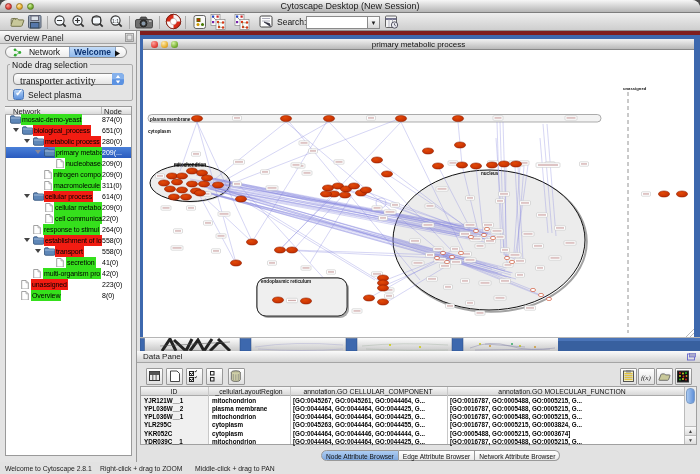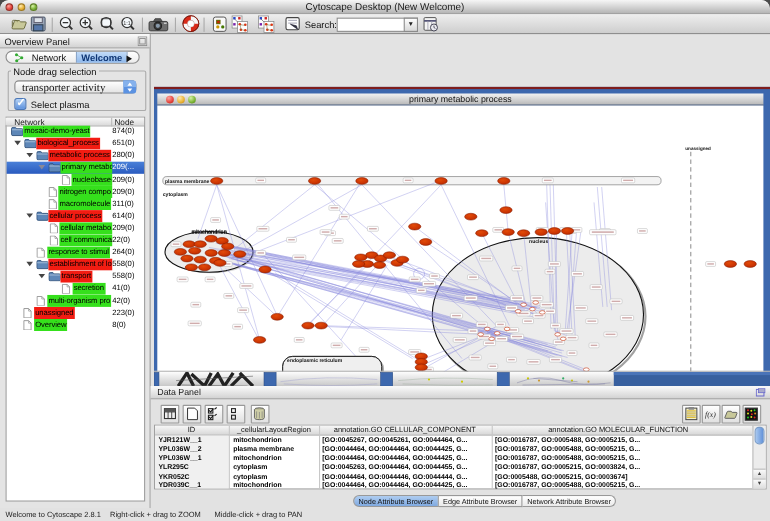--- a/index.html
+++ b/index.html
@@ -37,21 +37,21 @@
 #treehead .dv { position:absolute; left:96px; top:0; width:1px; height:8px; background:#bbb; }
 .trow { position:absolute; left:6px; width:125px; height:11px; overflow:hidden; }
 .trow .lbl { position:absolute; top:0.5px; font-size:7px; letter-spacing:-0.1px; line-height:11px; padding:0 1px; color:#000; white-space:nowrap; }
 .trow .cnt { position:absolute; left:97px; top:0.5px; font-size:7px; line-height:11px; color:#000; white-space:nowrap; }
 .g { background:#35e01c; }
 .r { background:#f21c12; }
 .arr { position:absolute; top:3px; width:0; height:0; border-left:3.2px solid transparent; border-right:3.2px solid transparent; border-top:4.5px solid #444; }
 .selrow { background:linear-gradient(#4a80d8,#2a5bbf); }
 .selrow .cnt { color:#fff; }
 #deskstrip { position:absolute; left:140px; top:337px; width:560px; height:14px; background:linear-gradient(#fdfdfd,#c8c8c8); border-top:1px solid #b5b5b5; overflow:hidden; }
-#frame { position:absolute; left:140px; top:31px; width:560px; height:306px; background:#3d68ae; border-top:2px solid #7f1d1d;margin-top:48px; }
+#frame { position:absolute; left:140px; top:31px; width:560px; height:306px; background:#3d68ae; border-top:4px solid #7f1d1d; }
 #ftitle { position:absolute; left:3px; top:4px; width:551px; height:11px; background:linear-gradient(#f2f2f2,#c5c5c5 80%,#b8b8b8); border-bottom:1px solid #888; }
 #ftitle .txt { position:absolute; width:100%; top:0.5px; text-align:center; font-size:8px; color:#111; }
 .ftl { position:absolute; top:2.2px; width:6.5px; height:6.5px; border-radius:50%; }
 #fcanvas { position:absolute; left:3px; top:15px; width:551px; height:290px; background:#fff; overflow:hidden; }
 #dpanel { position:absolute; left:137px; top:351px; width:563px; height:111px; background:#e2e2e2; }
 #dphead { position:absolute; left:0; top:0; width:563px; height:12px; background:linear-gradient(#fbfbfb,#d3d3d3); border-bottom:1px solid #a5a5a5; }
 #dphead span { position:absolute; left:6px; top:1px; font-size:8px; color:#1a1a1a; }
 .dbtn { position:absolute; width:17px; height:17px; background:linear-gradient(#ffffff,#e0e0e0); border:1px solid #999; border-radius:1px; }
 #dtable { position:absolute; left:3px; top:35px; width:557px; height:59px; background:#fff; border:1px solid #a0a0a0; }
 #dthead { position:absolute; left:0; top:0; width:543px; height:9px; background:linear-gradient(#f7f7f7,#d8d8d8); border-bottom:1px solid #aaa; }
@@ -66,21 +66,21 @@
 #btab3 { border-radius:0 6px 6px 0; border-left:none; }
 #btab2 { border-left:none; }
 #statusbar { position:absolute; left:0; top:462px; width:700px; height:12px; background:#e2e2e2; }
 #statusbar span { position:absolute; top:3px; font-size:6.8px; color:#222; }
 </style></head><body>
 <div id="win">
 <div id="titlebar">
 <div class="tl" style="left:5px;background:radial-gradient(circle at 35% 30%,#ffa39c,#e5443c 60%,#ae2019);border:0.5px solid #992f28;"></div>
 <div class="tl" style="left:15.5px;background:radial-gradient(circle at 35% 30%,#ffeab0,#e8b233 60%,#bf7b15);border:0.5px solid #a07a20;"></div>
 <div class="tl" style="left:26.5px;background:radial-gradient(circle at 35% 30%,#d7f2a5,#7ab335 60%,#4d7c17);border:0.5px solid #5c7f22;"></div>
-<div id="title">Cytoscape Desktop (New Welcome)</div>
+<div id="title">Cytoscape Desktop (New Session)</div>
 </div>
 <div id="toolbar"></div>
     <div class="tsep" style="left:47px"></div>
     <div class="tsep" style="left:129px"></div>
     <div class="tsep" style="left:159px"></div>
     <div class="tsep" style="left:185px"></div>
     <svg class="abs" style="left:0;top:13px" width="700" height="18" viewBox="0 0 700 18">
       <path d="M11 12 L13 6.5 q0.3-0.8 1.2-0.8 h3.3 l1.3 1.2 h4.2 q1 0 0.8 1 l-1.7 4.6 q-0.3 0.8-1.2 0.8 h-9 q-1.1 0-0.9-1 z" fill="#c8c89a" stroke="#6b6b40" stroke-width="0.9"></path>
       <path d="M11.2 11 v-4.5 q0-1 1-1 h2.5 l1.2 1.2" fill="none" stroke="#6b6b40" stroke-width="0.9"></path>
       <rect x="28.5" y="2.5" width="12.5" height="12.5" rx="1" fill="#9aa6b8" stroke="#4a5568" stroke-width="0.9"></rect>

